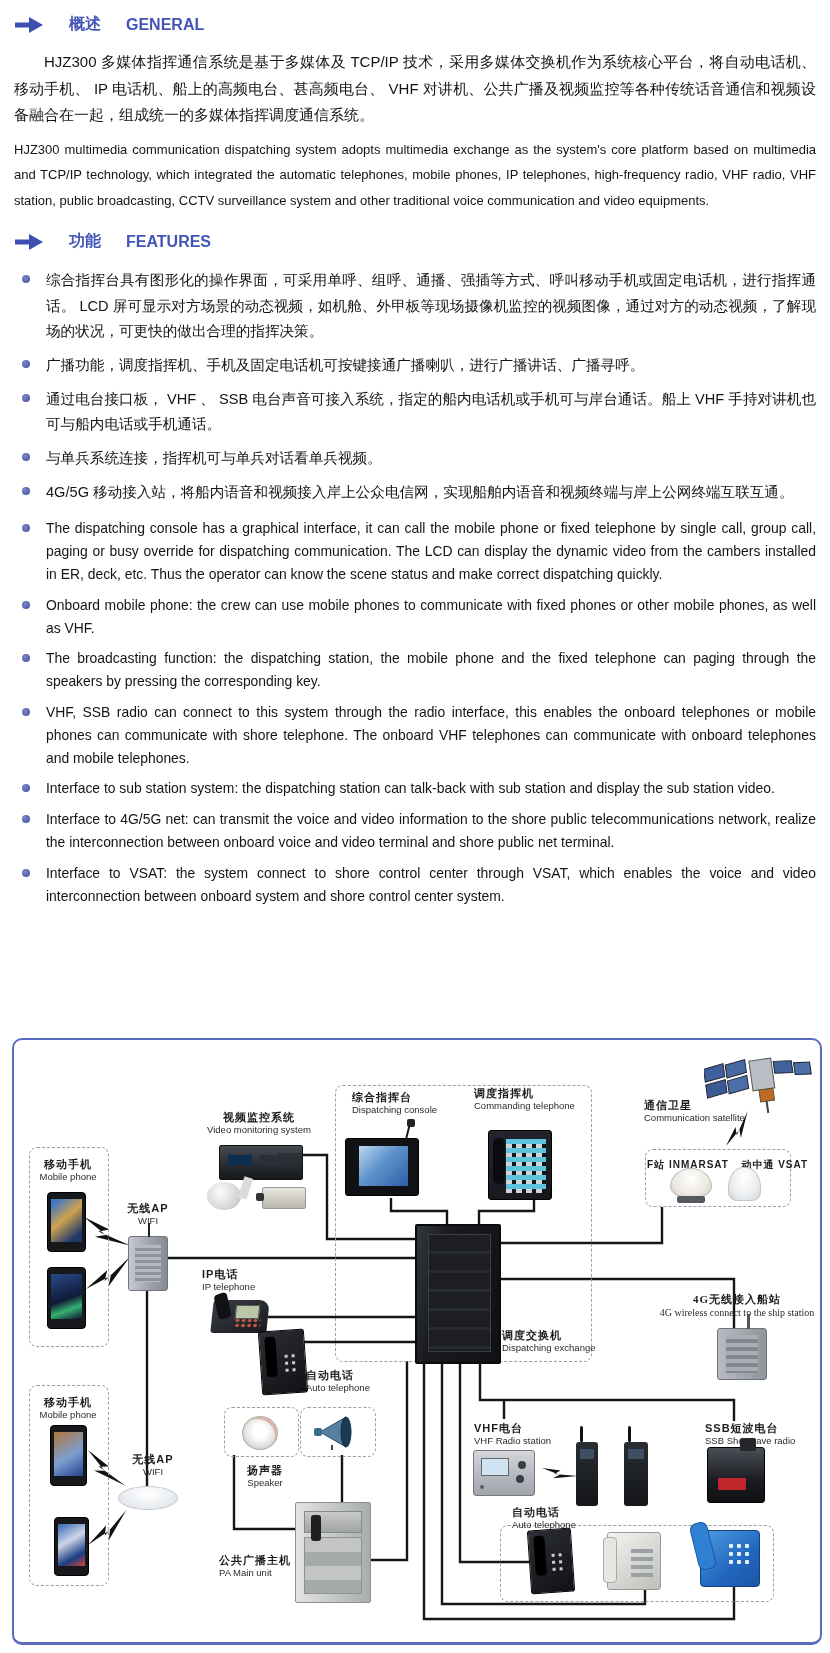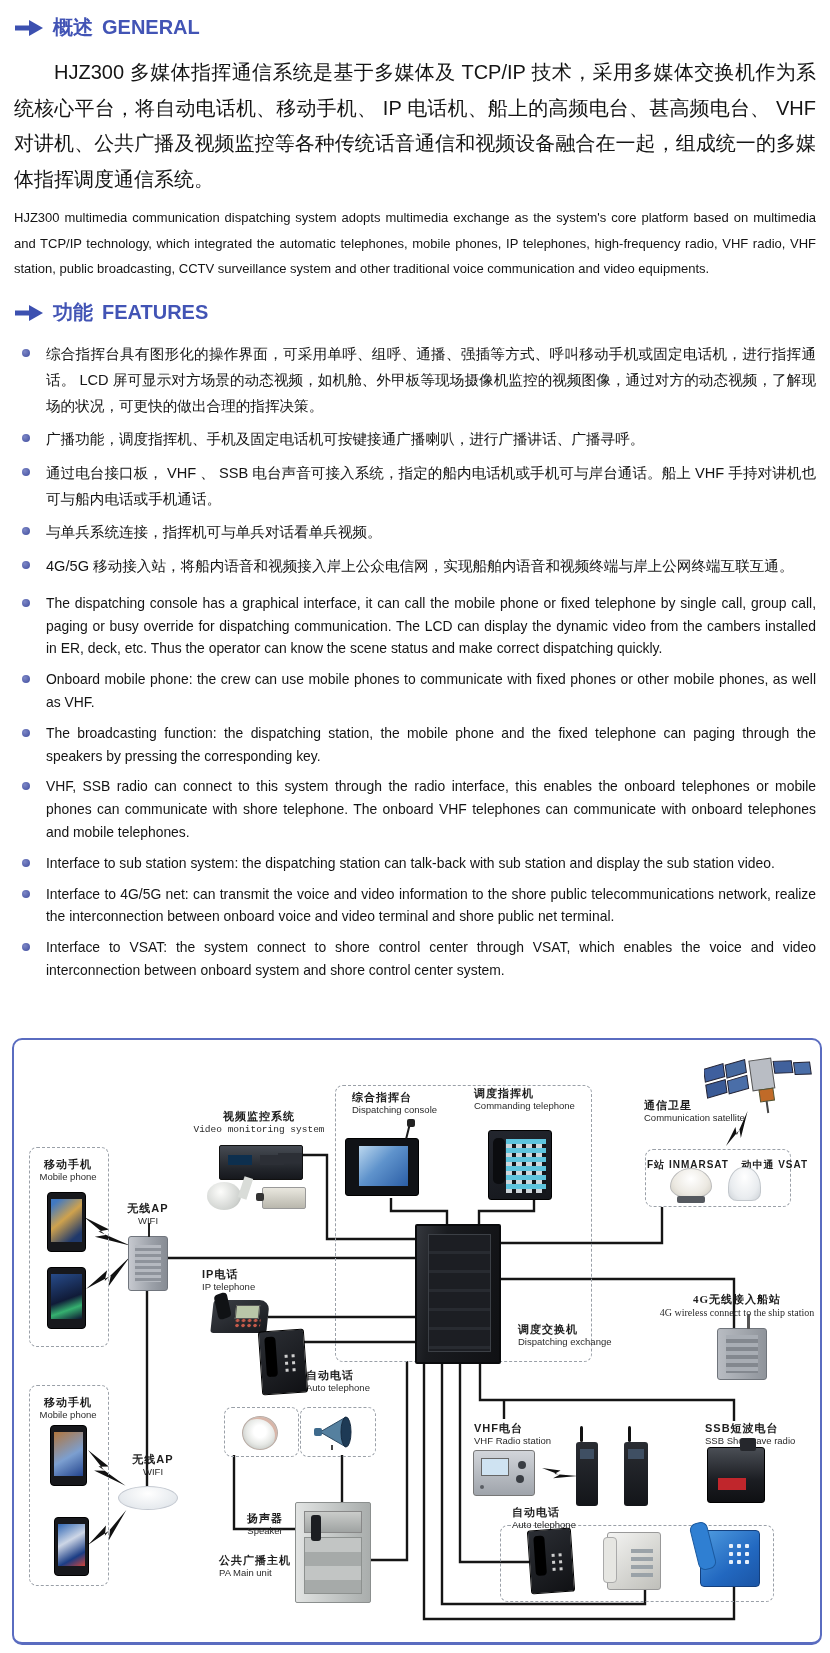--- a/index.html
+++ b/index.html
@@ -1,21 +1,21 @@
 <!DOCTYPE html>
 <html><head>
 <meta charset="utf-8">
 <style>
   html,body{margin:0;padding:0;background:#fff;}
   .page{position:relative;width:830px;height:1653px;background:#fff;overflow:hidden;
         font-family:"Liberation Sans","DejaVu Sans",sans-serif;color:#141414;}
   .content{position:absolute;left:14px;top:8px;width:802px;}
-  .sec-head{display:flex;align-items:center;gap:9px;color:#4254b5;font-size:20px;font-weight:bold;margin:6px 0 0 0;}
+  .sec-head{display:flex;align-items:center;gap:25px;color:#4254b5;font-size:16px;font-weight:bold;margin:6px 0 0 0;}
   .sec-head .arrow{flex:0 0 auto;display:inline-flex;}
-  .para-cn{font-size:20px;line-height:1.78;text-align:justify;text-indent:2em;margin:14px 0 0 0;}
+  .para-cn{font-size:15px;line-height:1.78;text-align:justify;text-indent:2em;margin:14px 0 0 0;}
   .para-en{font-size:13px;line-height:1.95;text-align:justify;margin:8px 0 0 0;}
   ul.blist{list-style:none;margin:16px 0 0 0;padding:0 0 0 32px;}
   ul.blist li{position:relative;text-align:justify;}
   ul.blist li::before{content:"";position:absolute;left:-24px;top:7px;width:8px;height:8px;border-radius:50%;
         background:radial-gradient(circle at 35% 35%,#7d87c6,#3f4c9e);}
   ul.cnb{font-size:14.6px;line-height:1.76;}
   ul.cnb li{margin-bottom:8px;}
   ul.enb{font-size:13.9px;line-height:1.64;margin-top:12px;}
   ul.enb li{margin-bottom:8px;}
 
@@ -207,21 +207,21 @@
     </svg>
 
     <div class="dbox" style="left:15px;top:107px;width:78px;height:198px;"></div>
     <div class="dbox" style="left:15px;top:345px;width:78px;height:199px;"></div>
     <div class="dbox" style="left:321px;top:45px;width:255px;height:275px;"></div>
     <div class="dbox" style="left:631px;top:109px;width:144px;height:56px;"></div>
     <div class="dbox" style="left:210px;top:367px;width:73px;height:48px;"></div>
     <div class="dbox" style="left:286px;top:367px;width:74px;height:48px;"></div>
     <div class="dbox" style="left:486px;top:485px;width:272px;height:75px;"></div>
 
-    <div class="dlabel" style="left:145px;top:70px;width:200px;font-family:Liberation Mono, monospace;">
+    <div class="dlabel" style="left:145px;top:70px;width:200px;">
       <div class="cn">视频监控系统</div>
       <div class="en">Video  monitoring  system</div>
     </div>
     <div class="dlabel la" style="left:338px;top:50px;width:140px;">
       <div class="cn">综合指挥台</div>
       <div class="en">Dispatching console</div>
     </div>
     <div class="dlabel la" style="left:460px;top:46px;width:140px;">
       <div class="cn">调度指挥机</div>
       <div class="en">Commanding  telephone</div>
@@ -243,37 +243,37 @@
       <div class="en">WIFI</div>
     </div>
     <div class="dlabel la" style="left:188px;top:227px;width:90px;">
       <div class="cn">IP电话</div>
       <div class="en">IP  telephone</div>
     </div>
     <div class="dlabel la" style="left:292px;top:328px;width:100px;">
       <div class="cn">自动电话</div>
       <div class="en">Auto  telephone</div>
     </div>
-    <div class="dlabel la" style="left:488px;top:282px;width:140px;padding-left:16px;">
+    <div class="dlabel la" style="left:488px;top:288px;width:140px;">
       <div class="cn">调度交换机</div>
       <div class="en">Dispatching exchange</div>
     </div>
     <div class="dlabel" style="left:640px;top:252px;width:166px;font-family:Liberation Serif, serif;">
       <div class="cn">4G无线接入船站</div>
       <div class="en" style="font-size:10px;white-space:nowrap;">4G wireless connect to the ship station</div>
     </div>
     <div class="dlabel" style="left:15px;top:355px;width:78px;">
       <div class="cn">移动手机</div>
       <div class="en">Mobile  phone</div>
     </div>
     <div class="dlabel" style="left:109px;top:412px;width:60px;">
       <div class="cn">无线AP</div>
       <div class="en">WIFI</div>
     </div>
-    <div class="dlabel" style="left:211px;top:423px;width:80px;margin-top:48px;">
+    <div class="dlabel" style="left:211px;top:423px;width:80px;">
       <div class="cn">扬声器</div>
       <div class="en">Speaker</div>
     </div>
     <div class="dlabel la" style="left:205px;top:513px;width:100px;">
       <div class="cn">公共广播主机</div>
       <div class="en">PA  Main  unit</div>
     </div>
     <div class="dlabel la" style="left:460px;top:381px;width:120px;">
       <div class="cn">VHF电台</div>
       <div class="en">VHF Radio station</div>

